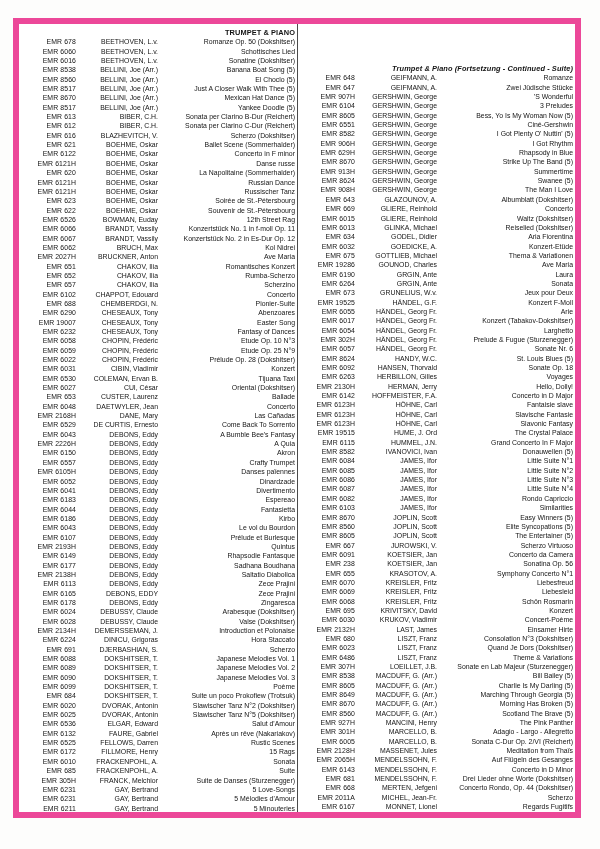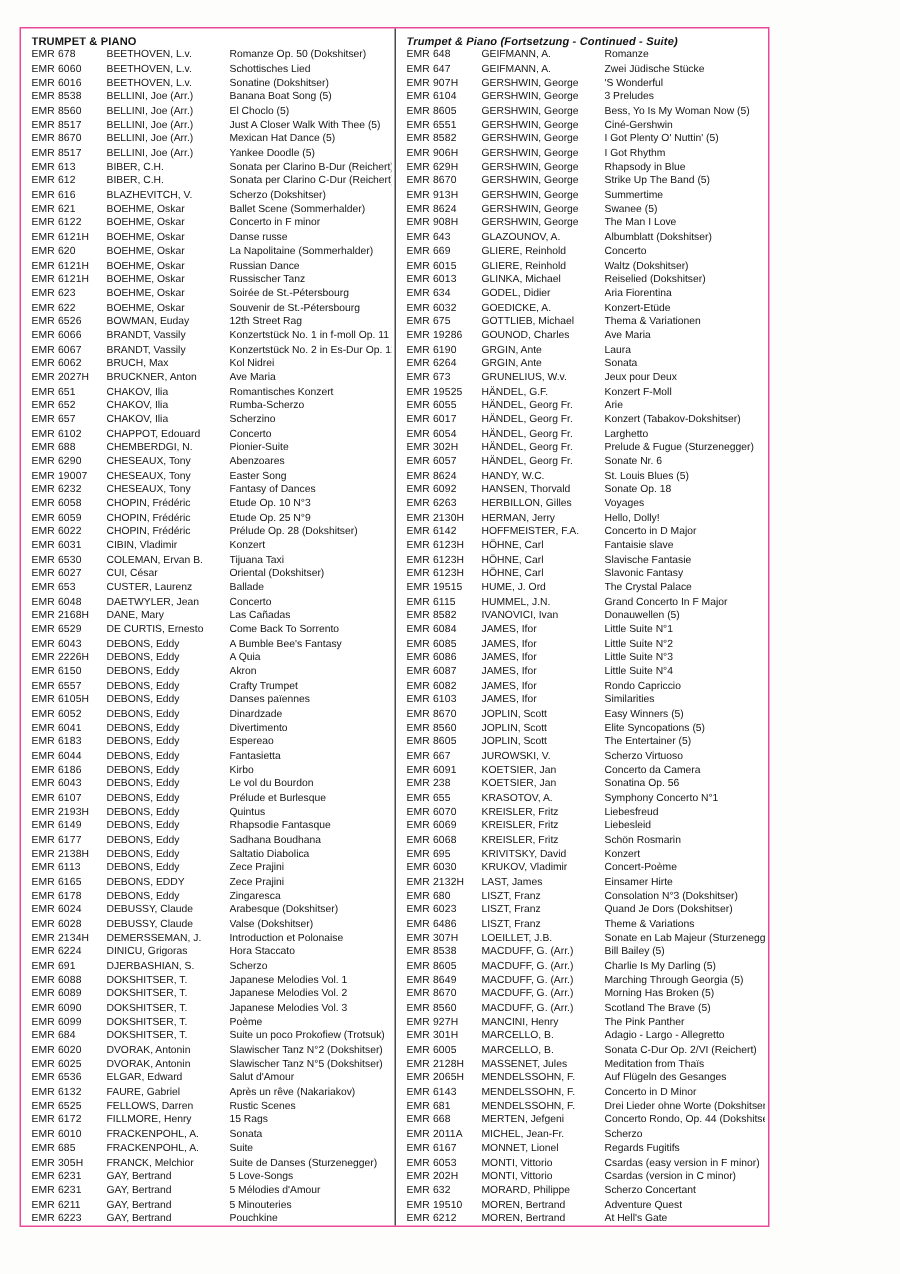--- a/index.html
+++ b/index.html
@@ -4,35 +4,35 @@
 <style>
   html,body{margin:0;padding:0;}
   body{
     width:600px;height:849px;position:relative;overflow:hidden;
     background:#fdfdfc;
     font-family:"Liberation Sans","DejaVu Sans",sans-serif;
     color:#141414;
     -webkit-font-smoothing:antialiased;
   }
   .sheet{
-    position:absolute;left:13px;top:18px;width:500px;height:800px;
-    border:1px solid #ec4899;background:#fff;
-    display:flex;box-sizing:border-box;
+    position:absolute;left:13px;top:18px;width:568px;height:800px;
+    border:6px solid #ec4899;background:#fff;
+    display:flex;box-sizing:border-box;text-align:right;
   }
   .col{
     flex:1 1 50%;min-width:0;box-sizing:border-box;
     padding:4px 2px 0 7px;overflow:hidden;
   }
   .col.right{border-left:1px solid #4a4a4a;}
   .col-header{
     font-size:7.4px;line-height:9.35px;height:9.35px;
     font-weight:bold;white-space:nowrap;overflow:hidden;
     letter-spacing:0.1px;
   }
-  .col-header.italic{font-style:italic;}
+  .col-header.italic{font-style:italic;margin-top:36px;}
   .rows{width:100%;}
   .row{
     display:grid;grid-template-columns:50px 82px 1fr;
     height:9.35px;line-height:9.35px;font-size:6.9px;
     white-space:nowrap;
   }
   .row span{overflow:hidden;display:block;}
   .c-num{letter-spacing:0.1px;}
 </style>
 </head>

